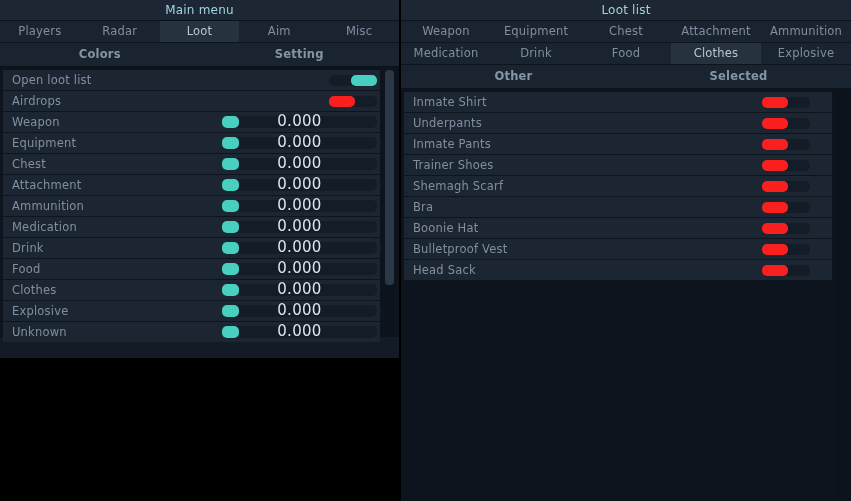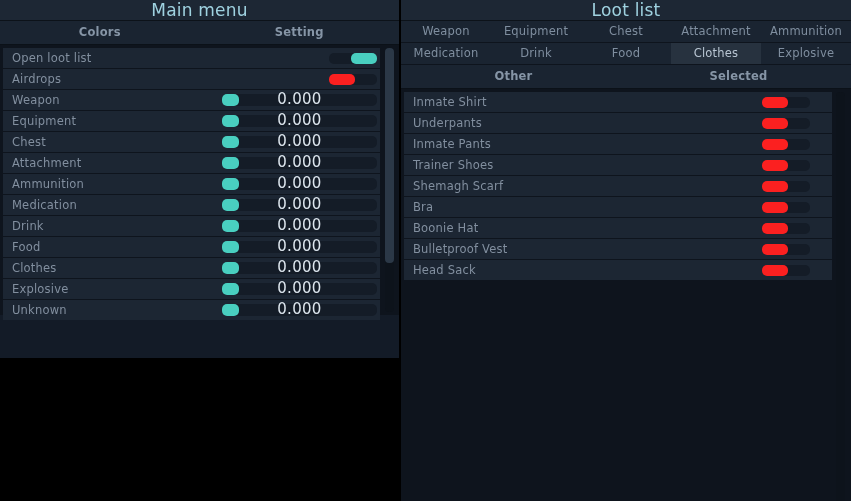--- a/index.html
+++ b/index.html
@@ -41,21 +41,21 @@
     height: 501px;
     background: #131b27;
   }
 
   
   .title-bar {
     height: 20px;
     line-height: 20px;
     text-align: center;
     color: #9fd2e0;
-    font-size: 17px;
+    font-size: 12px;
     background: #1b2430;
     border-bottom: 1px solid #0c1219;
     letter-spacing: 0.2px;
   }
   #panel-left .title-bar { background: #1d2734; }
   #panel-right .title-bar { background: #1d2734; }
 
   
   .tab-row {
     display: flex;
@@ -243,20 +243,27 @@
 </style>
 </head>
 <body>
 
 <div id="app">
 
   <div class="panel" id="panel-left">
 
     <div class="title-bar">Main menu</div>
 
+    <div class="tab-row" id="left-tab-row">
+        <div class="tab">Players</div>
+        <div class="tab">Radar</div>
+        <div class="tab active">Loot</div>
+        <div class="tab">Aim</div>
+        <div class="tab">Misc</div>
+      </div>
 
     <div class="subtab-row" id="left-subtab-row">
         <div class="subtab">Colors</div>
         <div class="subtab">Setting</div>
       </div>
 
     <div class="list-body" id="left-list-body">
       <div class="rows" id="left-rows">
           <div class="row">
             <div class="row-label">Open loot list</div>

